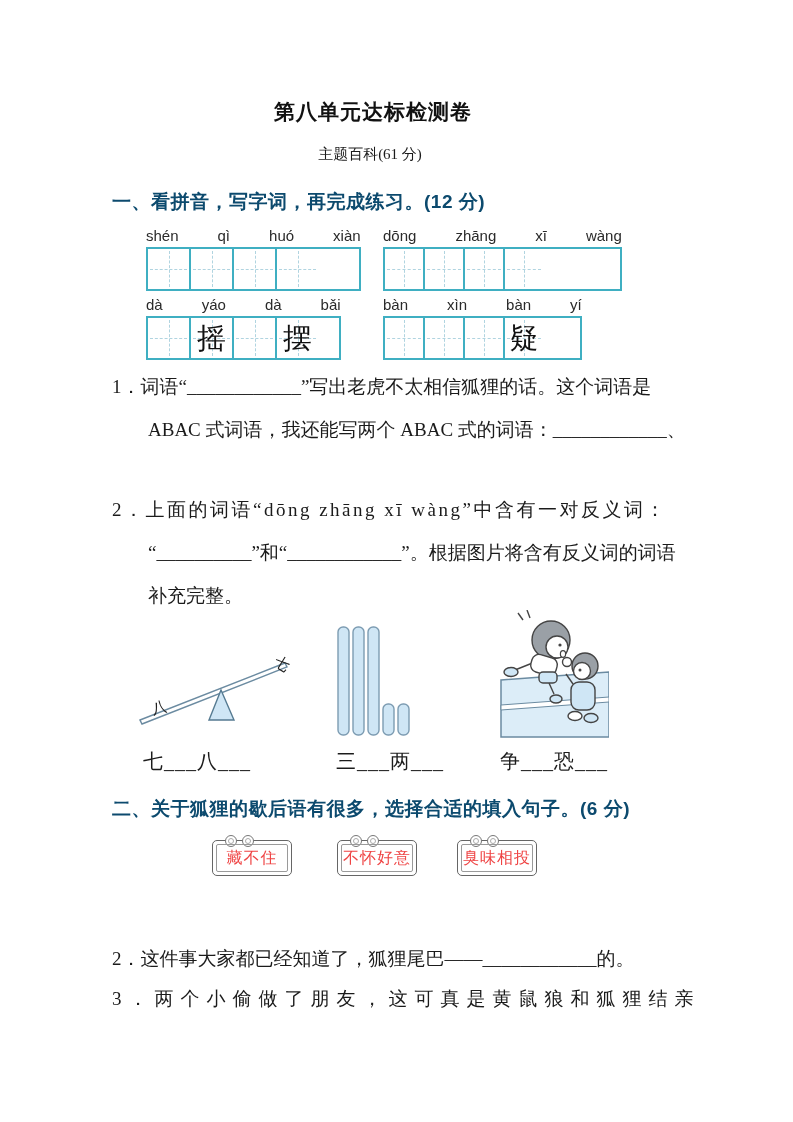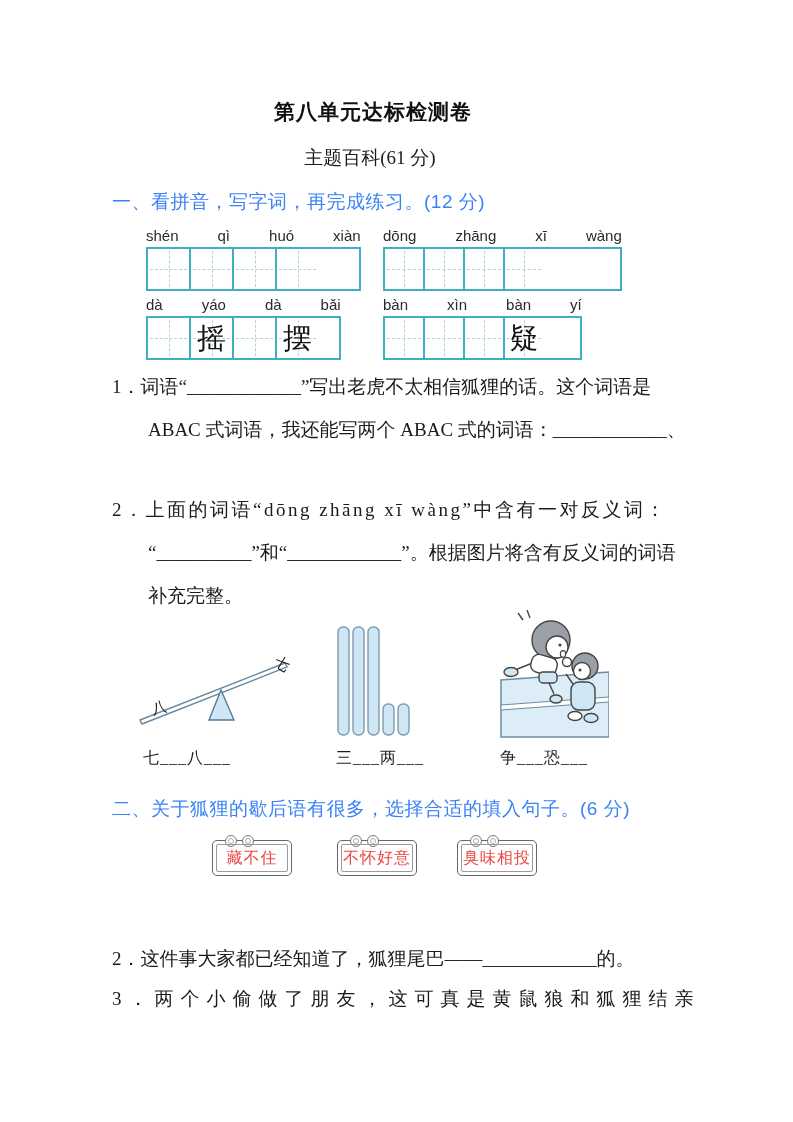--- a/index.html
+++ b/index.html
@@ -8,25 +8,25 @@
     font-family:"Liberation Serif","DejaVu Serif",serif;color:#1b1b1b;overflow:hidden;padding-left:34px;
   }
   .abs{position:absolute;}
   .page-title{
     top:98px;left:0;width:746px;text-align:center;
     font-family:"Liberation Sans","DejaVu Sans",sans-serif;
     font-weight:700;font-size:21px;letter-spacing:1px;color:#111;
   }
   .subtitle{
     top:145px;left:0;width:740px;text-align:center;
-    font-size:19px;color:#1b1b1b;
+    font-size:15px;color:#1b1b1b;
   }
   .sec-heading{
     font-family:"Liberation Sans","DejaVu Sans",sans-serif;
-    font-weight:400;font-size:19px;color:#3b82f6;letter-spacing:0.5px;
+    font-weight:700;font-size:19px;color:#0c4a6e;letter-spacing:0.5px;
   }
   
   .pygrid{position:absolute;}
   .pyrow{display:flex;height:19px;margin-bottom:1px;gap:39px;}
   .pyrow span{
     flex:1;text-align:center;white-space:nowrap;
     font-family:"Liberation Sans","DejaVu Sans",sans-serif;
     font-size:15px;color:#2a2a2a;
   }
   .boxrow{display:flex;border:2px solid #3fafc2;background:#fff;}
@@ -43,21 +43,21 @@
   }
   .cell .hw{position:relative;z-index:1;font-size:29px;line-height:1;color:#111;}
   .w43 .cell{width:41px;}
   .w40 .cell{width:38px;}
   
   .qblock{width:610px;font-size:19px;}
   .qline{height:43px;line-height:26px;white-space:nowrap;}
   .cont{padding-left:36px;}
   .spaced{letter-spacing:2.5px;}
   .wide{letter-spacing:7px;}
-  .caption{font-size:16px;letter-spacing:1px;white-space:nowrap;}
+  .caption{font-size:20px;letter-spacing:1px;white-space:nowrap;}
   
   .plaque{
     position:absolute;width:78px;height:34px;background:#fff;
     border:1.4px solid #666;border-radius:5px;
   }
   .plaque .inner{
     position:absolute;inset:3px;border:1px solid #9a9a9a;border-radius:2px;
     display:flex;align-items:center;justify-content:center;
     font-size:16px;color:#ef4444;letter-spacing:1px;white-space:nowrap;
   }

